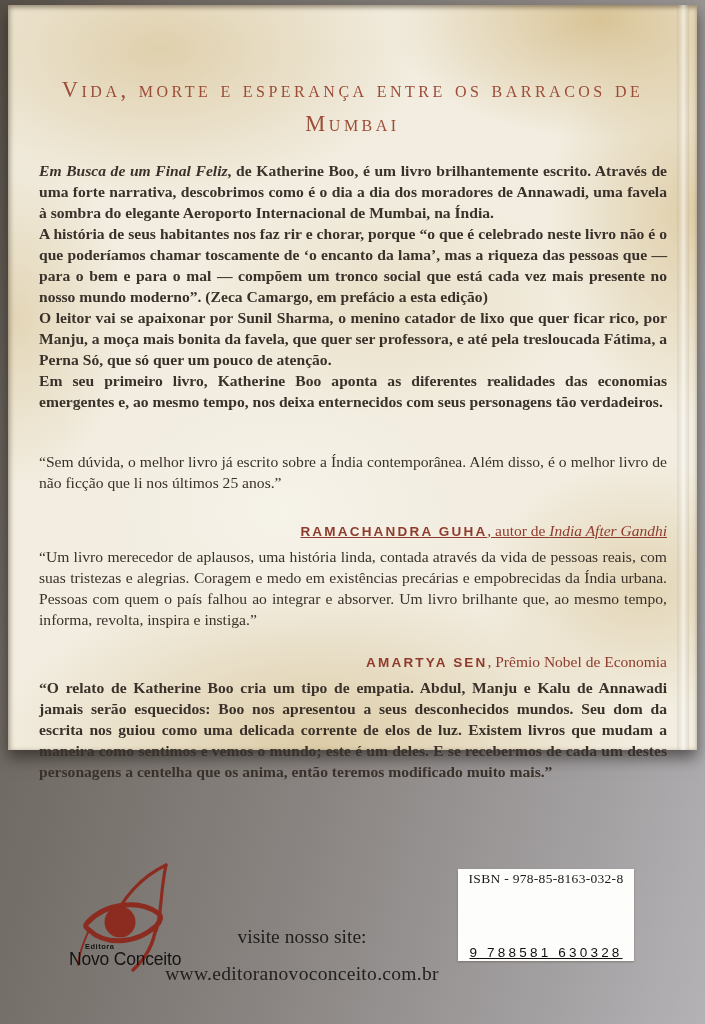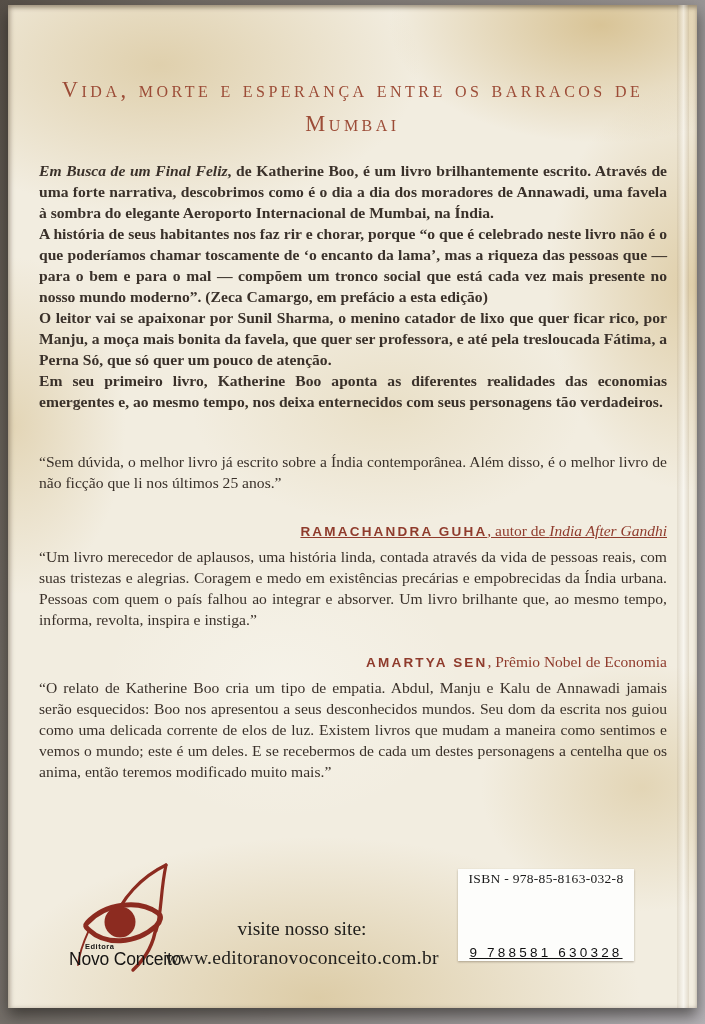--- a/index.html
+++ b/index.html
@@ -3,21 +3,21 @@
 <meta charset="utf-8">
 <style>
   html,body{margin:0;padding:0;}
   body{
     width:705px;height:1024px;position:relative;overflow:hidden;
     font-family:"Liberation Serif", serif;
     background:linear-gradient(105deg,#564f47 0%,#6e6861 18%,#8a8582 55%,#a5a2a4 85%,#b5b2b6 100%);
   }
   
   .book{
-    position:absolute;left:8px;top:5px;width:689px;height:1003px;
+    position:absolute;left:8px;top:5px;width:689px;height:745px;
     background:
       radial-gradient(ellipse 340px 190px at 86% 2%, rgba(208,182,126,.75), transparent 62%),
       radial-gradient(ellipse 230px 330px at 99% 28%, rgba(208,182,126,.55), transparent 62%),
       radial-gradient(ellipse 420px 240px at 22% 6%, rgba(205,179,122,.50), transparent 62%),
       radial-gradient(ellipse 170px 260px at 1% 42%, rgba(205,179,122,.40), transparent 65%),
       radial-gradient(ellipse 300px 180px at 55% 40%, rgba(211,189,136,.28), transparent 65%),
       radial-gradient(ellipse 520px 260px at 45% 99%, rgba(203,177,120,.55), transparent 62%),
       radial-gradient(ellipse 260px 200px at 92% 78%, rgba(208,184,130,.45), transparent 62%),
       radial-gradient(ellipse 300px 220px at 40% 68%, rgba(248,246,238,.6), transparent 60%),
       #f2ede0;
@@ -35,21 +35,21 @@
     font-size:22.5px;line-height:34px;letter-spacing:3.5px;
     color:#9c4c37;max-width:585px;left:52px;right:52px;
   }
   .body-text,.quote{
     font-size:15.6px;line-height:21px;text-align:justify;color:#3a312a;margin:0;
   }
   .body-text p{margin:0;}
   .intro{top:155px;font-weight:bold;}
   .q1{top:446px;}
   .q2{top:541px;}
-  .q3{top:672px;}
+  .q3{top:672px;font-weight:bold;}
   .attrib{
     text-align:right;color:#8f3b2c;font-size:15.5px;line-height:20px;
   }
   .a1{top:500px;text-decoration:underline;} .a2{top:631px;} .a3{top:783px;}
   .attrib .src-name{
     font-family:"Liberation Sans", sans-serif;font-weight:bold;
     font-size:13.5px;letter-spacing:2.2px;
   }
   
   .logo{position:absolute;left:55px;top:856px;width:148px;height:118px;}
@@ -58,21 +58,21 @@
     position:absolute;left:22px;top:81px;margin:0;
     font-family:"Liberation Sans", sans-serif;font-weight:bold;
     font-size:7.5px;color:#151413;letter-spacing:.5px;
   }
   .logo .pubname{
     position:absolute;left:6px;top:88px;margin:0;white-space:nowrap;
     font-family:"Liberation Sans", sans-serif;font-weight:normal;
     font-size:17.5px;color:#151413;letter-spacing:-0.2px;
   }
   .site{position:absolute;left:128px;top:908px;width:332px;text-align:center;color:#22201d;}
-  .site .prompt{font-size:19.5px;line-height:24px;margin:4px;}
+  .site .prompt{font-size:19.5px;line-height:24px;margin:12px;}
   .site .url{font-size:19.5px;line-height:25px;margin:0;letter-spacing:.3px;}
   .barcode{
     position:absolute;left:450px;top:864px;width:176px;height:92px;
     background:#fdfdfb;box-shadow:0 1px 2px rgba(60,50,35,.35);
     display:flex;flex-direction:column;align-items:center;padding:2px 6px;box-sizing:border-box;gap:28px;
   }
   .isbn-label{
     font-size:13.5px;color:#181818;margin:0;white-space:nowrap;letter-spacing:.3px;
   }
   .bars{width:152px;height:48px;margin-top:1px;}

